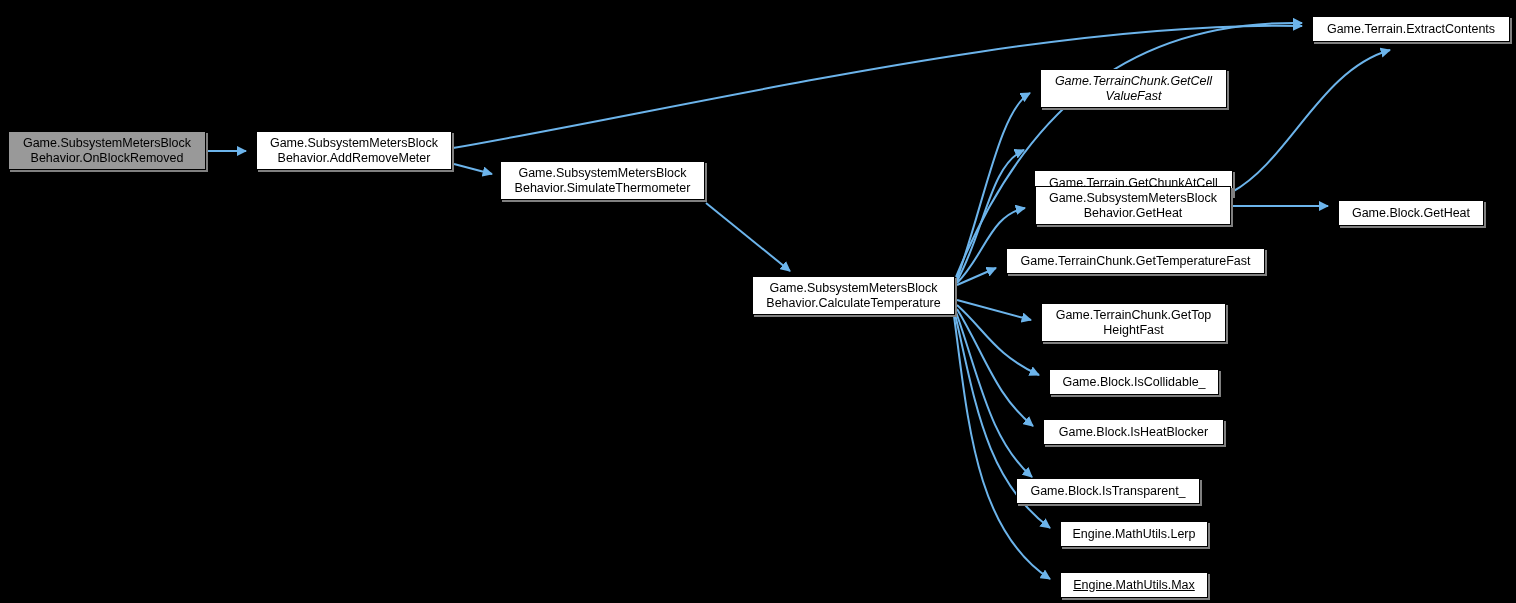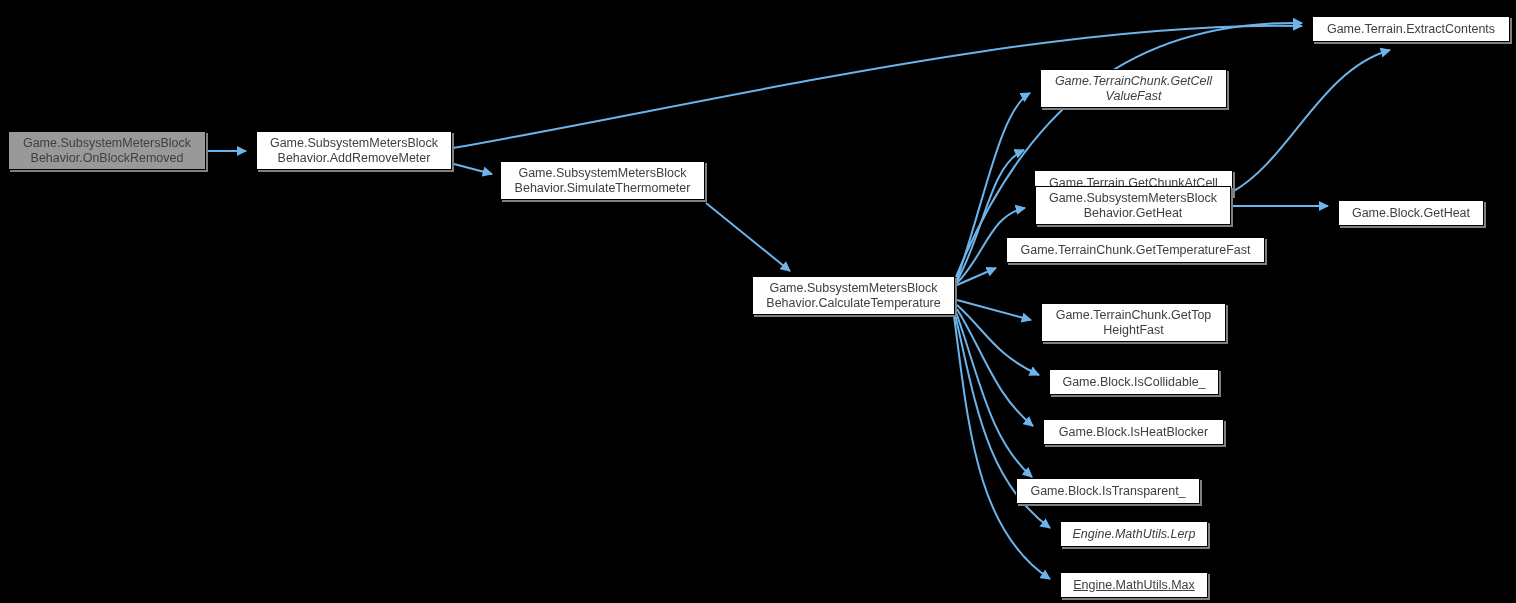--- a/index.html
+++ b/index.html
@@ -25,21 +25,21 @@
   .node {
     position: absolute;
     box-sizing: border-box;
     background: #ffffff;
     border: 1px solid #000000;
     box-shadow: 2px 2px 0 0 #808080;
     display: flex;
     align-items: center;
     justify-content: center;
     text-align: center;
-    color: #404040;
+    color: #000000;
     font-size: 12.5px;
     line-height: 15px;
     letter-spacing: 0px;
     white-space: pre-line;
     padding: 0 3px;
     z-index: 5;
   }
   .node.highlight {
     background: #999999;
   }
@@ -87,25 +87,25 @@
 Behavior.AddRemoveMeter</span></div>
       <div class="node" style="left: 500px; top: 161px; width: 205px; height: 39px;"><span class="node-label">Game.SubsystemMetersBlock
 Behavior.SimulateThermometer</span></div>
       <div class="node" style="left: 752px; top: 276px; width: 203px; height: 39px;"><span class="node-label">Game.SubsystemMetersBlock
 Behavior.CalculateTemperature</span></div>
       <div class="node" style="left: 1040px; top: 69px; width: 187px; height: 39px; font-style: italic;"><span class="node-label">Game.TerrainChunk.GetCell
 ValueFast</span></div>
       <div class="node" style="left: 1034px; top: 134px; width: 199px; height: 26px; margin-top: 36px;"><span class="node-label">Game.Terrain.GetChunkAtCell</span></div>
       <div class="node" style="left: 1035px; top: 186px; width: 196px; height: 39px;"><span class="node-label">Game.SubsystemMetersBlock
 Behavior.GetHeat</span></div>
-      <div class="node" style="left: 1006px; top: 237px; width: 259px; height: 26px; text-align: center;"><span class="node-label">Game.TerrainChunk.GetTemperatureFast</span></div>
+      <div class="node" style="left: 1006px; top: 248px; width: 259px; height: 26px; text-align: center;"><span class="node-label">Game.TerrainChunk.GetTemperatureFast</span></div>
       <div class="node" style="left: 1041px; top: 303px; width: 185px; height: 39px;"><span class="node-label">Game.TerrainChunk.GetTop
 HeightFast</span></div>
       <div class="node" style="left: 1049px; top: 369px; width: 170px; height: 26px; text-align: center;"><span class="node-label">Game.Block.IsCollidable_</span></div>
       <div class="node" style="left: 1043px; top: 419px; width: 181px; height: 26px;"><span class="node-label">Game.Block.IsHeatBlocker</span></div>
       <div class="node" style="left: 1016px; top: 470px; width: 184px; height: 26px; margin-top: 8px;"><span class="node-label">Game.Block.IsTransparent_</span></div>
-      <div class="node" style="left: 1060px; top: 521px; width: 148px; height: 26px; font-style: italic;"><span class="node-label">Engine.MathUtils.Lerp</span></div>
+      <div class="node" style="left: 1060px; top: 521px; width: 148px; height: 26px;"><span class="node-label">Engine.MathUtils.Lerp</span></div>
       <div class="node" style="left: 1060px; top: 572px; width: 148px; height: 26px; text-decoration: underline;"><span class="node-label">Engine.MathUtils.Max</span></div>
       <div class="node" style="left: 1312px; top: 16px; width: 198px; height: 26px;"><span class="node-label">Game.Terrain.ExtractContents</span></div>
       <div class="node" style="left: 1338px; top: 178px; width: 146px; height: 26px; margin-top: 22px;"><span class="node-label">Game.Block.GetHeat</span></div>
     </div>
 
 </div>
 
 </body></html>

